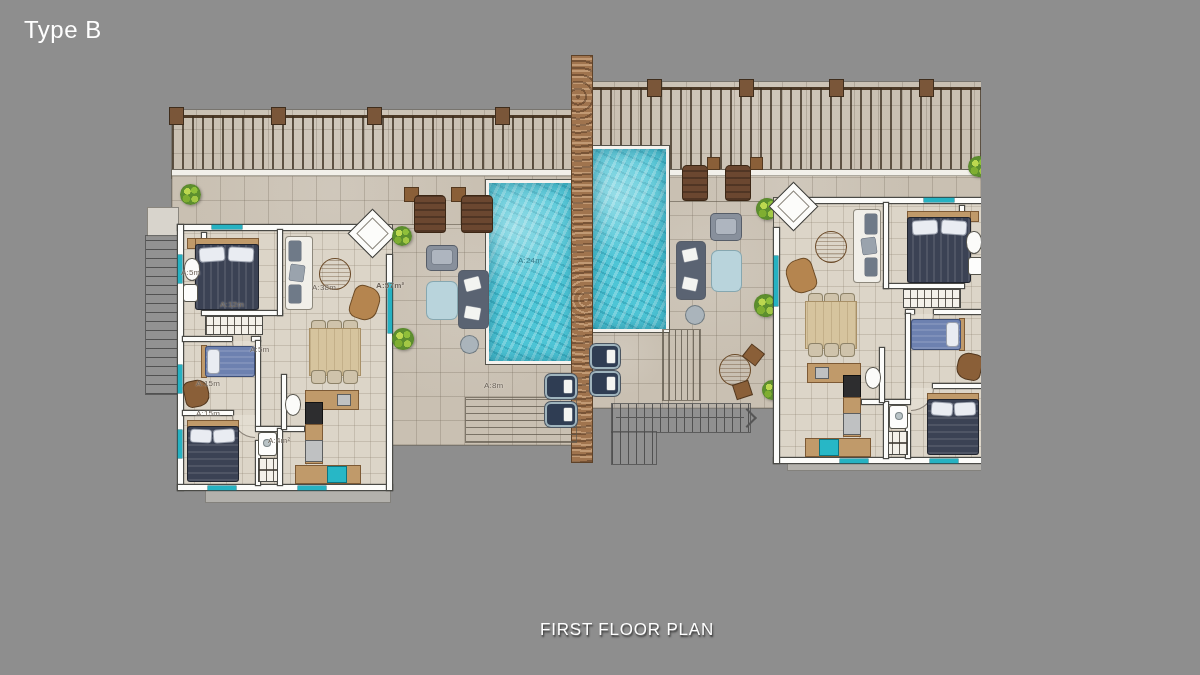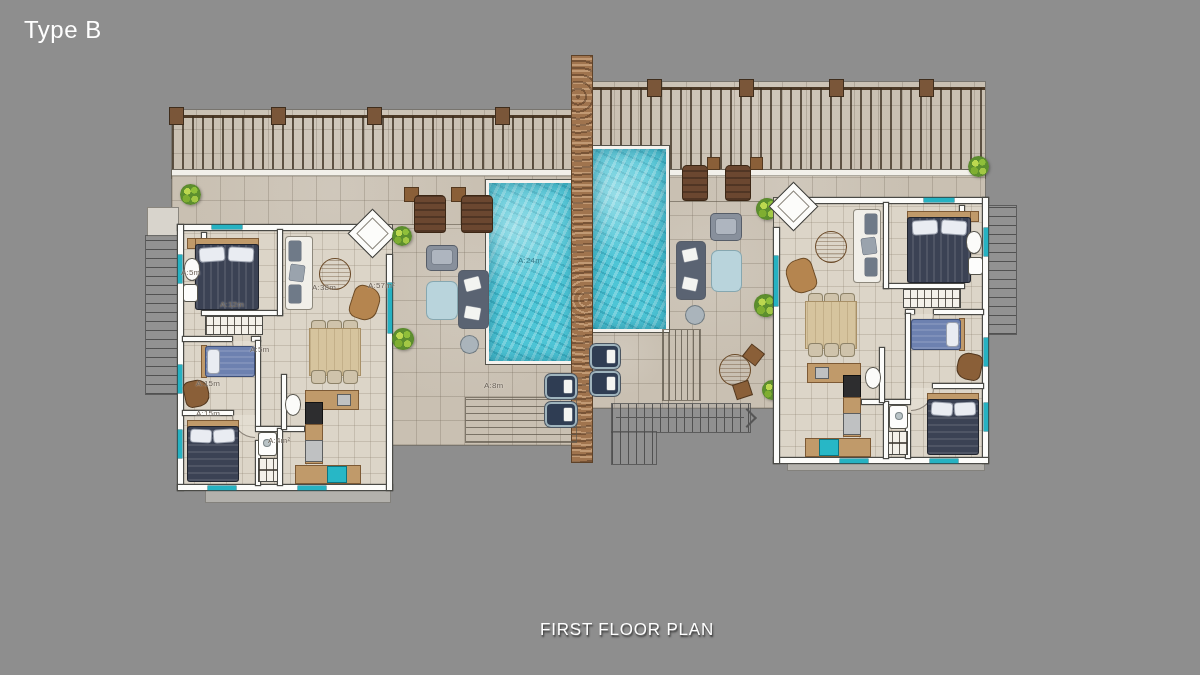--- a/index.html
+++ b/index.html
@@ -1,16 +1,16 @@
 <!DOCTYPE html>
 <html><head>
 <meta charset="utf-8">
 <style>
   html,body{margin:0;padding:0;background:#8e8e8e;}
-  .scene{position:relative;width:1200px;height:675px;background:#8e8e8e;overflow:hidden;
+  .scene{position:relative;width:981px;height:675px;background:#8e8e8e;overflow:hidden;
          font-family:"Liberation Sans",sans-serif;}
   .abs{position:absolute;}
   
   .tileD{background-color:#c9c0b2;
     background-image:
       repeating-linear-gradient(0deg, rgba(120,110,95,.30) 0 1px, transparent 1px 24px),
       repeating-linear-gradient(90deg, rgba(120,110,95,.30) 0 1px, transparent 1px 24px),
       radial-gradient(circle at 40% 30%, rgba(255,255,255,.12), transparent 60%);
     box-shadow:0 0 0 1px rgba(90,84,72,.45);}
   .tileF{background-color:#dcd5c8;
@@ -290,21 +290,21 @@
   <div class="abs plant" style="left:762px;top:380px;width:20px;height:20px;"></div>
   <div class="abs plant" style="left:968px;top:156px;width:21px;height:21px;"></div>
 
   <div class="abs area-lbl" style="left:220px;top:300px;">A:12m</div>
   <div class="abs area-lbl" style="left:312px;top:283px;">A:38m</div>
   <div class="abs area-lbl" style="left:181px;top:268px;">A:5m</div>
   <div class="abs area-lbl" style="left:250px;top:345px;">A:5m</div>
   <div class="abs area-lbl" style="left:196px;top:379px;">A:15m</div>
   <div class="abs area-lbl" style="left:196px;top:409px;">A:15m</div>
   <div class="abs area-lbl" style="left:268px;top:436px;">A:4m²</div>
-  <div class="abs area-lbl" style="left:368px;top:281px;">A:57m²</div>
+  <div class="abs area-lbl" style="left:376px;top:281px;font-weight:bold;">A:57m²</div>
   <div class="abs area-lbl pool-lbl" style="left:518px;top:256px;">A:24m</div>
   <div class="abs area-lbl" style="left:484px;top:381px;">A:8m</div>
 
   <div class="abs plan-title" style="left:27px;top:620px;width:1200px;">FIRST FLOOR PLAN</div>
 
 <div class="apartment apt-right">
     <div class="abs tileF" style="left:0;top:0;width:214px;height:265px;box-shadow:0 0 0 1px #55544c;"></div>
 
     <div class="abs wall" style="left:0;top:0;width:182px;height:5px;"></div>
     <div class="abs wall" style="left:0;top:0;width:5px;height:265px;"></div>

